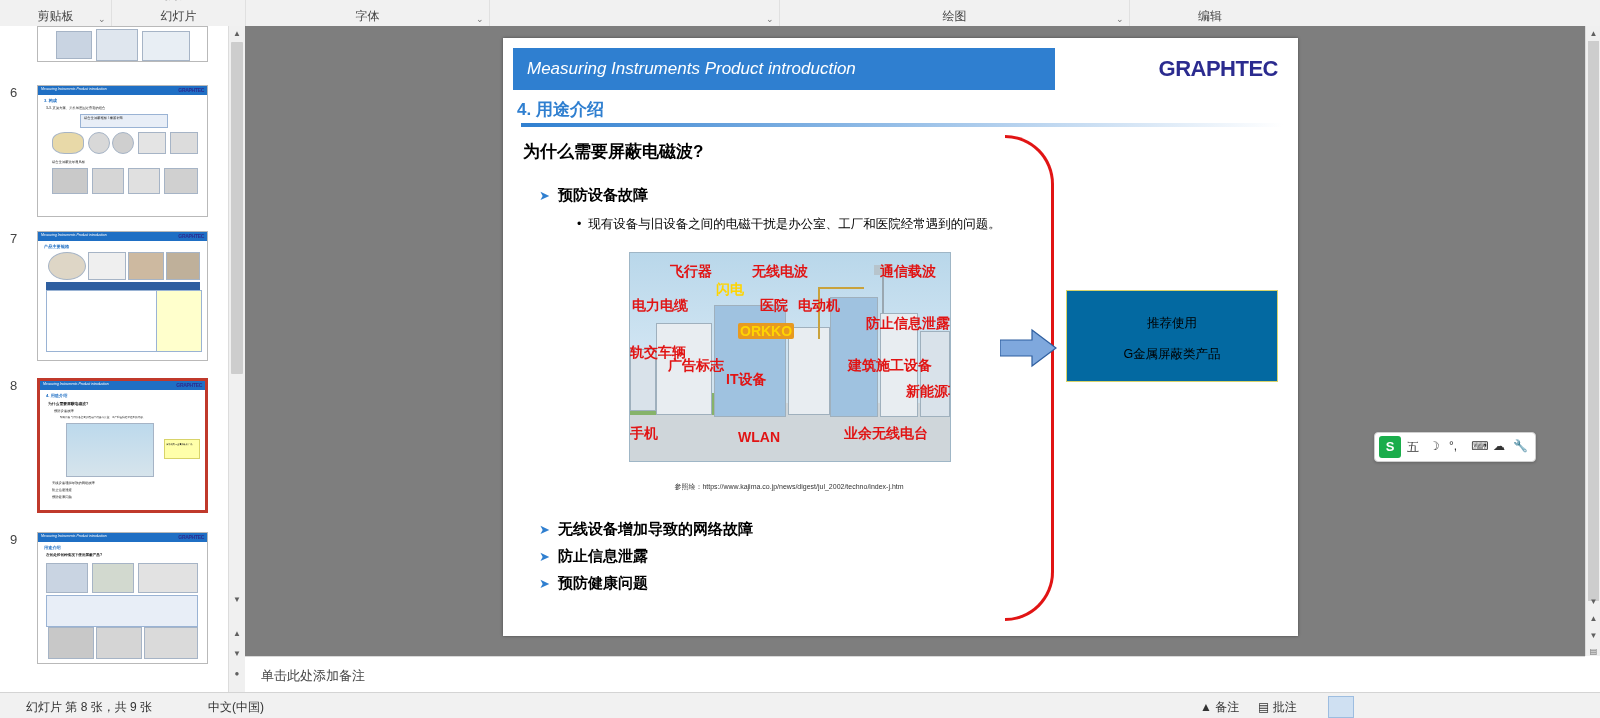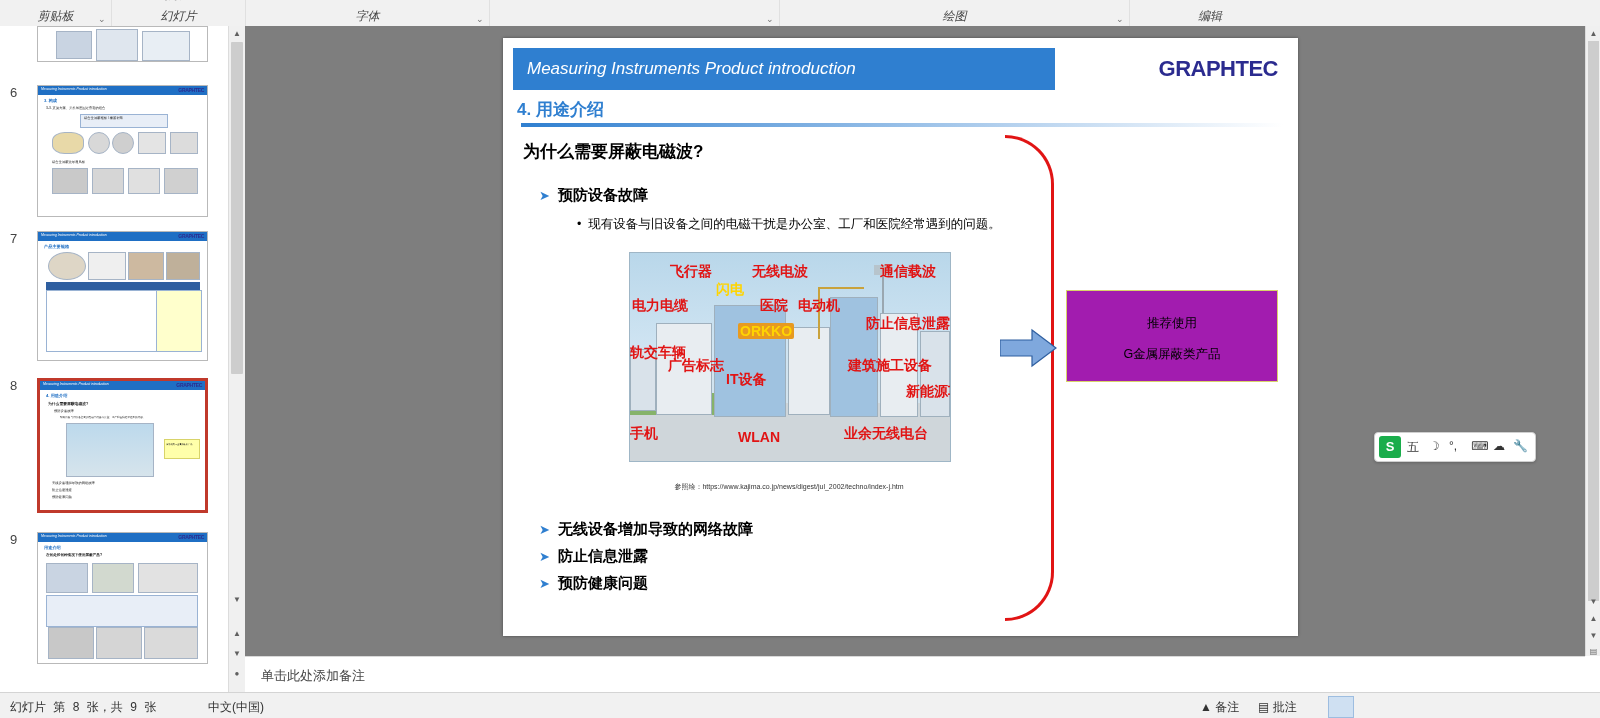--- a/index.html
+++ b/index.html
@@ -1,20 +1,20 @@
 <!DOCTYPE html>
 <html><head>
 <meta charset="utf-8">
 <style>
   html,body{margin:0;padding:0;}
   body{width:1600px;height:718px;background:#ffffff;font-family:"Liberation Sans","DejaVu Sans",sans-serif;overflow:hidden;position:relative;}
 
   
   .ribbon{position:absolute;left:0;top:0;width:1600px;height:26px;background:#f1f1f1;border-bottom:1px solid #d4d4d4;}
-  .ribbon .grp{position:absolute;top:0;height:26px;border-right:1px solid #e0e0e0;box-sizing:border-box;font-style:italic;}
+  .ribbon .grp{position:absolute;top:0;height:26px;border-right:1px solid #e0e0e0;box-sizing:border-box;}
   .ribbon .glabel{position:absolute;bottom:1px;width:100%;text-align:center;font-size:12px;color:#444;}
   .ribbon .ghost{position:absolute;top:-12px;width:100%;text-align:center;font-size:11px;color:#9a9a9a;}
   .ribbon .dl{position:absolute;right:4px;bottom:2px;width:9px;height:9px;color:#777;font-size:9px;line-height:9px;}
 
   
   .thumbpane{position:absolute;left:0;top:26px;width:228px;height:666px;background:#ffffff;border-right:1px solid #d9d9d9;overflow:hidden;}
   .thumb{position:absolute;left:37px;width:171px;background:#ffffff;border:1px solid #b9b9b9;box-sizing:border-box;overflow:hidden;}
   .thumb.sel{border:3px solid #c0392b;}
   .thumbnum{position:absolute;left:10px;font-size:13px;color:#444;}
   .mini-head{position:absolute;left:0;top:0;right:0;height:9px;background:#1f6fc4;}
@@ -55,21 +55,21 @@
   .road{position:absolute;background:#cfd6da;}
   .grass{position:absolute;background:#86b36a;}
   .lbl{position:absolute;font-size:14px;font-weight:bold;color:#e11414;white-space:nowrap;}
   .lbl.y{color:#ffd400;}
   .citycap{position:absolute;left:126px;top:424px;width:320px;text-align:center;font-size:12px;font-weight:bold;color:#000;}
   .citysrc{position:absolute;left:126px;top:444px;width:320px;text-align:center;font-size:7px;color:#333;}
 
   
   .bracket{position:absolute;left:502px;top:97px;width:46px;height:480px;border:3px solid #e11414;border-left:none;border-radius:0 120px 120px 0;}
   .arrow{position:absolute;left:497px;top:290px;width:58px;height:40px;}
-  .callout{position:absolute;left:563px;top:252px;width:210px;height:90px;background:#a21caf;border:1px solid #d8d36a;}
+  .callout{position:absolute;left:563px;top:252px;width:210px;height:90px;background:#0369a1;border:1px solid #d8d36a;}
   .callout div{text-align:center;font-size:12.5px;color:#000;}
 
   
   .escroll{position:absolute;left:1585px;top:26px;width:15px;height:630px;background:#f0f0f0;border-left:1px solid #dcdcdc;}
   .escroll .arrow{position:absolute;left:0;width:15px;height:15px;color:#606060;font-size:8px;text-align:center;line-height:15px;}
   .escroll .bar{position:absolute;left:2px;width:11px;background:#cdcdcd;}
 
   
   .notes{position:absolute;left:245px;top:656px;width:1340px;height:36px;background:#ffffff;border-top:1px solid #d9d9d9;}
   .notes span{position:absolute;left:16px;top:10px;font-size:13px;color:#444;}
@@ -300,21 +300,21 @@
   <div class="sg">S</div>
   <div class="it" style="left:32px;">五</div>
   <div class="it" style="left:54px;">☽</div>
   <div class="it" style="left:74px;">°,</div>
   <div class="it" style="left:96px;">⌨</div>
   <div class="it" style="left:118px;">☁</div>
   <div class="it" style="left:138px;">🔧</div>
 </div>
 
 <div class="status">
-  <div class="s" style="left:10px;font-family:Liberation Mono, monospace;">幻灯片 第 8 张，共 9 张</div>
+  <div class="s" style="left:26px;">幻灯片 第 8 张，共 9 张</div>
   <div class="s" style="left:208px;">中文(中国)</div>
   <div class="s" style="left:1200px;">▲ <span>备注</span></div>
   <div class="s" style="left:1258px;">▤ <span>批注</span></div>
 
   <div class="vbtn on" style="left:1328px;"></div>
   <div class="vbtn" style="left:1360px;"></div>
   <div class="vbtn" style="left:1392px;"></div>
   <div class="vbtn" style="left:1424px;"></div>
 </div>
 

